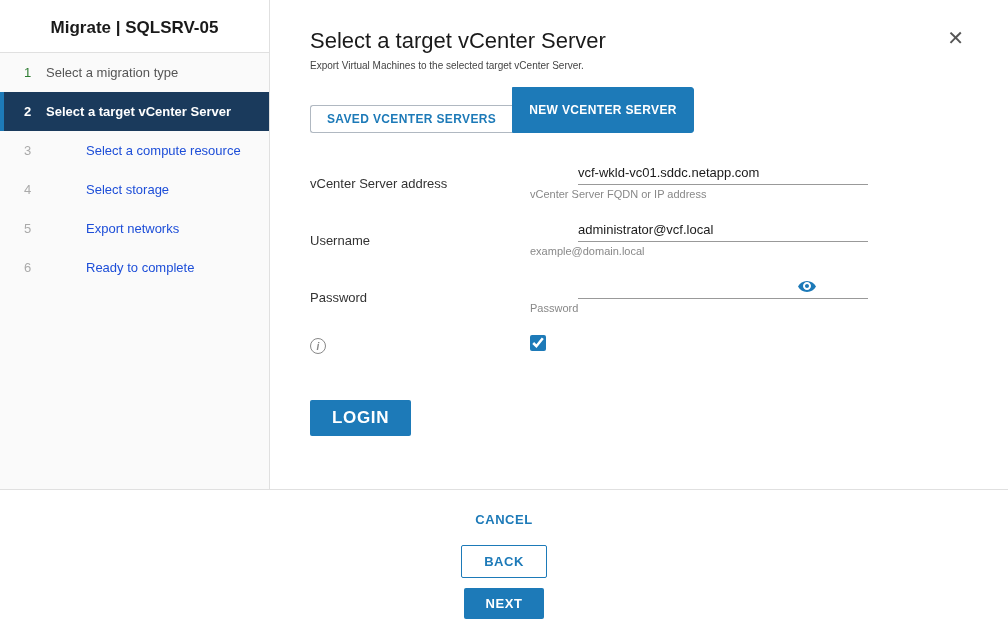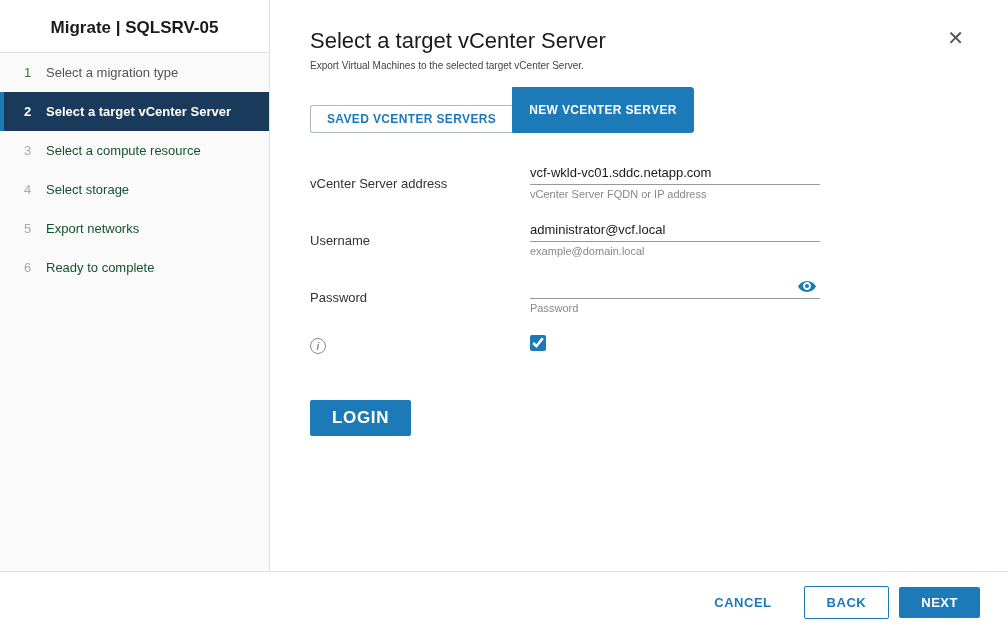--- a/index.html
+++ b/index.html
@@ -162,20 +162,21 @@
     }
     .form-input {
       width: 100%;
       border: none;
       border-bottom: 1px solid #999;
       outline: none;
       font-size: 13px;
       color: #1a1a1a;
       padding: 4px 0 4px 0;
       background: transparent;
+      margin-left: 48px;
     }
     .form-hint {
       font-size: 11px;
       color: #888;
       margin-top: 3px;
     }
     .password-wrapper {
       position: relative;
       width: 100%;
     }
@@ -231,20 +232,21 @@
     }
     
     .dialog-footer {
       display: flex;
       align-items: center;
       justify-content: flex-end;
       padding: 14px 28px;
       border-top: 1px solid #e0e0e0;
       gap: 10px;
       background: #fff;
+      flex-direction: column;
     }
     .footer-btn {
       padding: 8px 22px;
       font-size: 13px;
       font-weight: 600;
       cursor: pointer;
       border-radius: 2px;
       letter-spacing: 0.04em;
     }
     .btn-cancel {
@@ -256,21 +258,22 @@
       background: #fff;
       color: #1d7ab8;
       border: 1px solid #1d7ab8;
     }
     .btn-next {
       background: #1d7ab8;
       color: #fff;
       border: none;
     }
     .sidebar-step:not(.active):not(.done) .step-label {
-      color: #14532d;
+      color: #1d4ed8;
+      margin-left: 40px;
     }
   </style>
 </head>
 <body>
 
 <div class="dialog">
   <div class="dialog-body">
 
     <div class="sidebar">
       <div class="sidebar-title">Migrate | SQLSRV-05</div>

